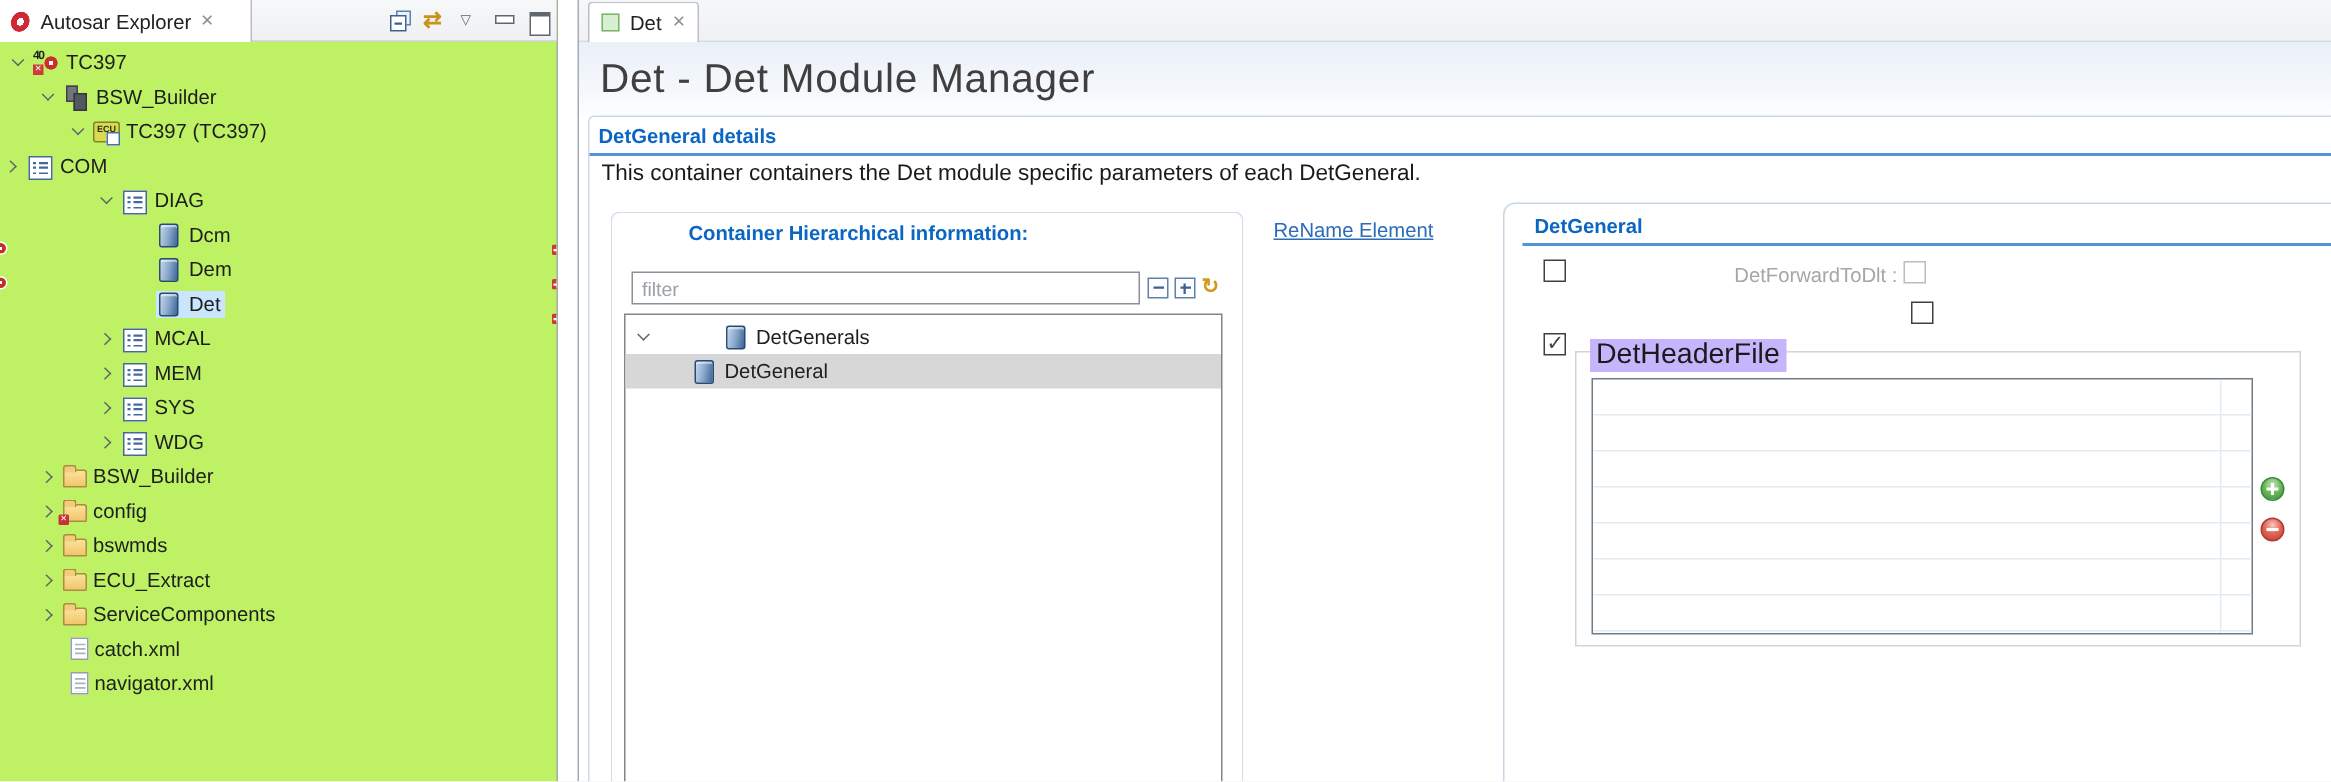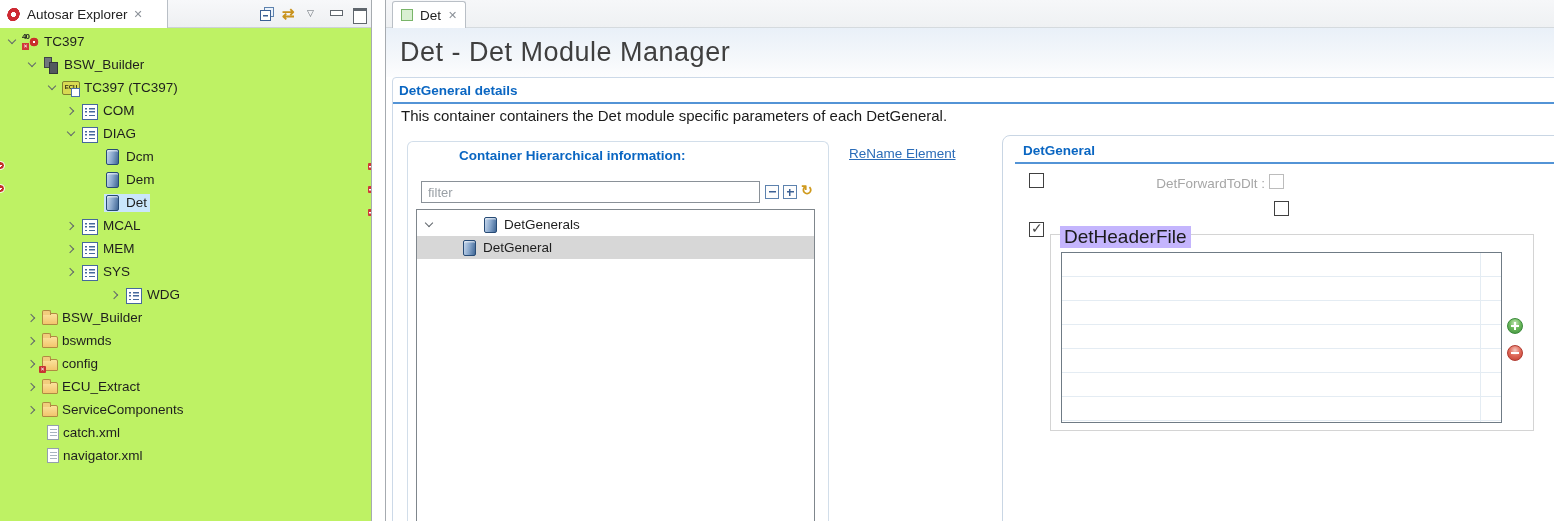--- a/index.html
+++ b/index.html
@@ -221,21 +221,21 @@
             <span>BSW_Builder</span>
           </span>
         </div>
         <div class="tree-row" style="padding-left: 44px;">
           <span class="chev exp"></span>
           <span class="row-label">
             <span class="ti i-ecu-icon"></span>
             <span>TC397 (TC397)</span>
           </span>
         </div>
-        <div class="tree-row" style="padding-left: 63px;">
+        <div class="tree-row" style="">
           <span class="chev col"></span>
           <span class="row-label">
             <span class="ti i-module-list-icon"></span>
             <span>COM</span>
           </span>
         </div>
         <div class="tree-row" style="padding-left: 63px;">
           <span class="chev exp"></span>
           <span class="row-label">
             <span class="ti i-module-list-icon"></span>
@@ -274,46 +274,46 @@
             <span>MEM</span>
           </span>
         </div>
         <div class="tree-row" style="padding-left: 63px;">
           <span class="chev col"></span>
           <span class="row-label">
             <span class="ti i-module-list-icon"></span>
             <span>SYS</span>
           </span>
         </div>
-        <div class="tree-row" style="padding-left: 63px; margin-left: 44px;">
+        <div class="tree-row" style="padding-left: 63px;">
           <span class="chev col"></span>
           <span class="row-label">
             <span class="ti i-module-list-icon"></span>
             <span>WDG</span>
           </span>
         </div>
         <div class="tree-row" style="padding-left: 24px;">
           <span class="chev col"></span>
           <span class="row-label">
             <span class="ti i-folder-icon"></span>
             <span>BSW_Builder</span>
           </span>
         </div>
         <div class="tree-row" style="padding-left: 24px;">
           <span class="chev col"></span>
           <span class="row-label">
+            <span class="ti i-folder-error-icon"></span>
+            <span>config</span>
+          </span>
+        </div>
+        <div class="tree-row" style="padding-left: 24px;">
+          <span class="chev col"></span>
+          <span class="row-label">
             <span class="ti i-folder-icon"></span>
             <span>bswmds</span>
-          </span>
-        </div>
-        <div class="tree-row" style="padding-left: 24px;">
-          <span class="chev col"></span>
-          <span class="row-label">
-            <span class="ti i-folder-error-icon"></span>
-            <span>config</span>
           </span>
         </div>
         <div class="tree-row" style="padding-left: 24px;">
           <span class="chev col"></span>
           <span class="row-label">
             <span class="ti i-folder-icon"></span>
             <span>ECU_Extract</span>
           </span>
         </div>
         <div class="tree-row" style="padding-left: 24px;">

